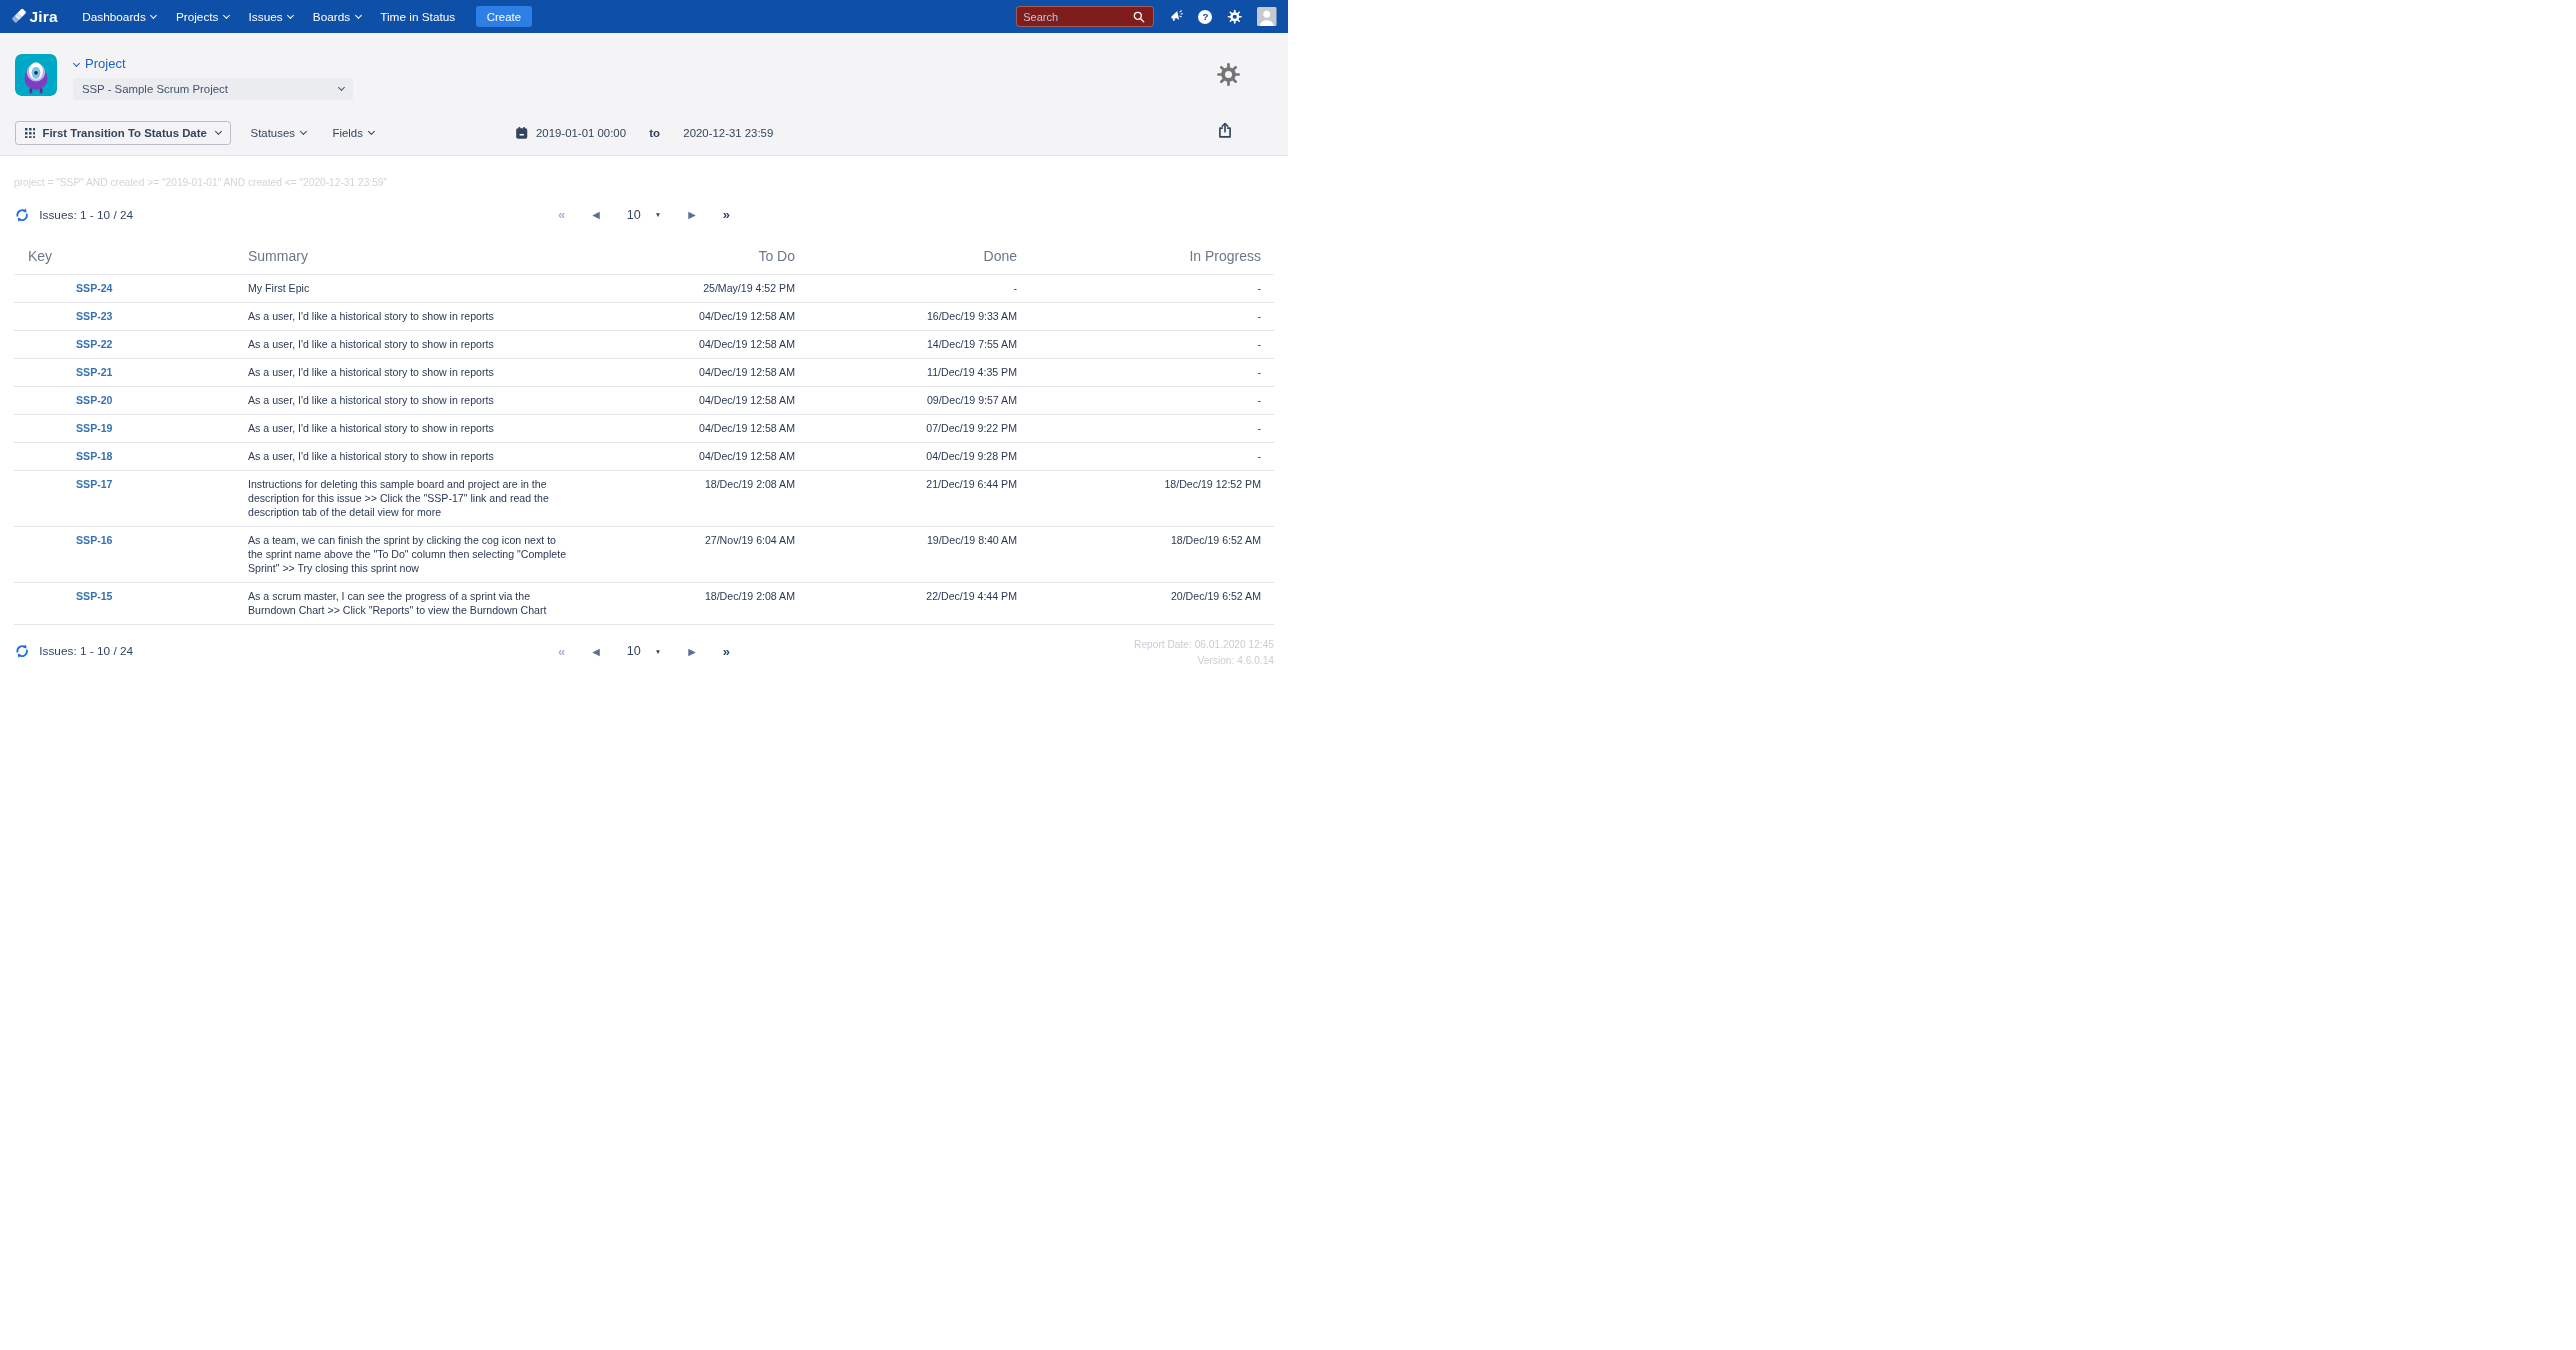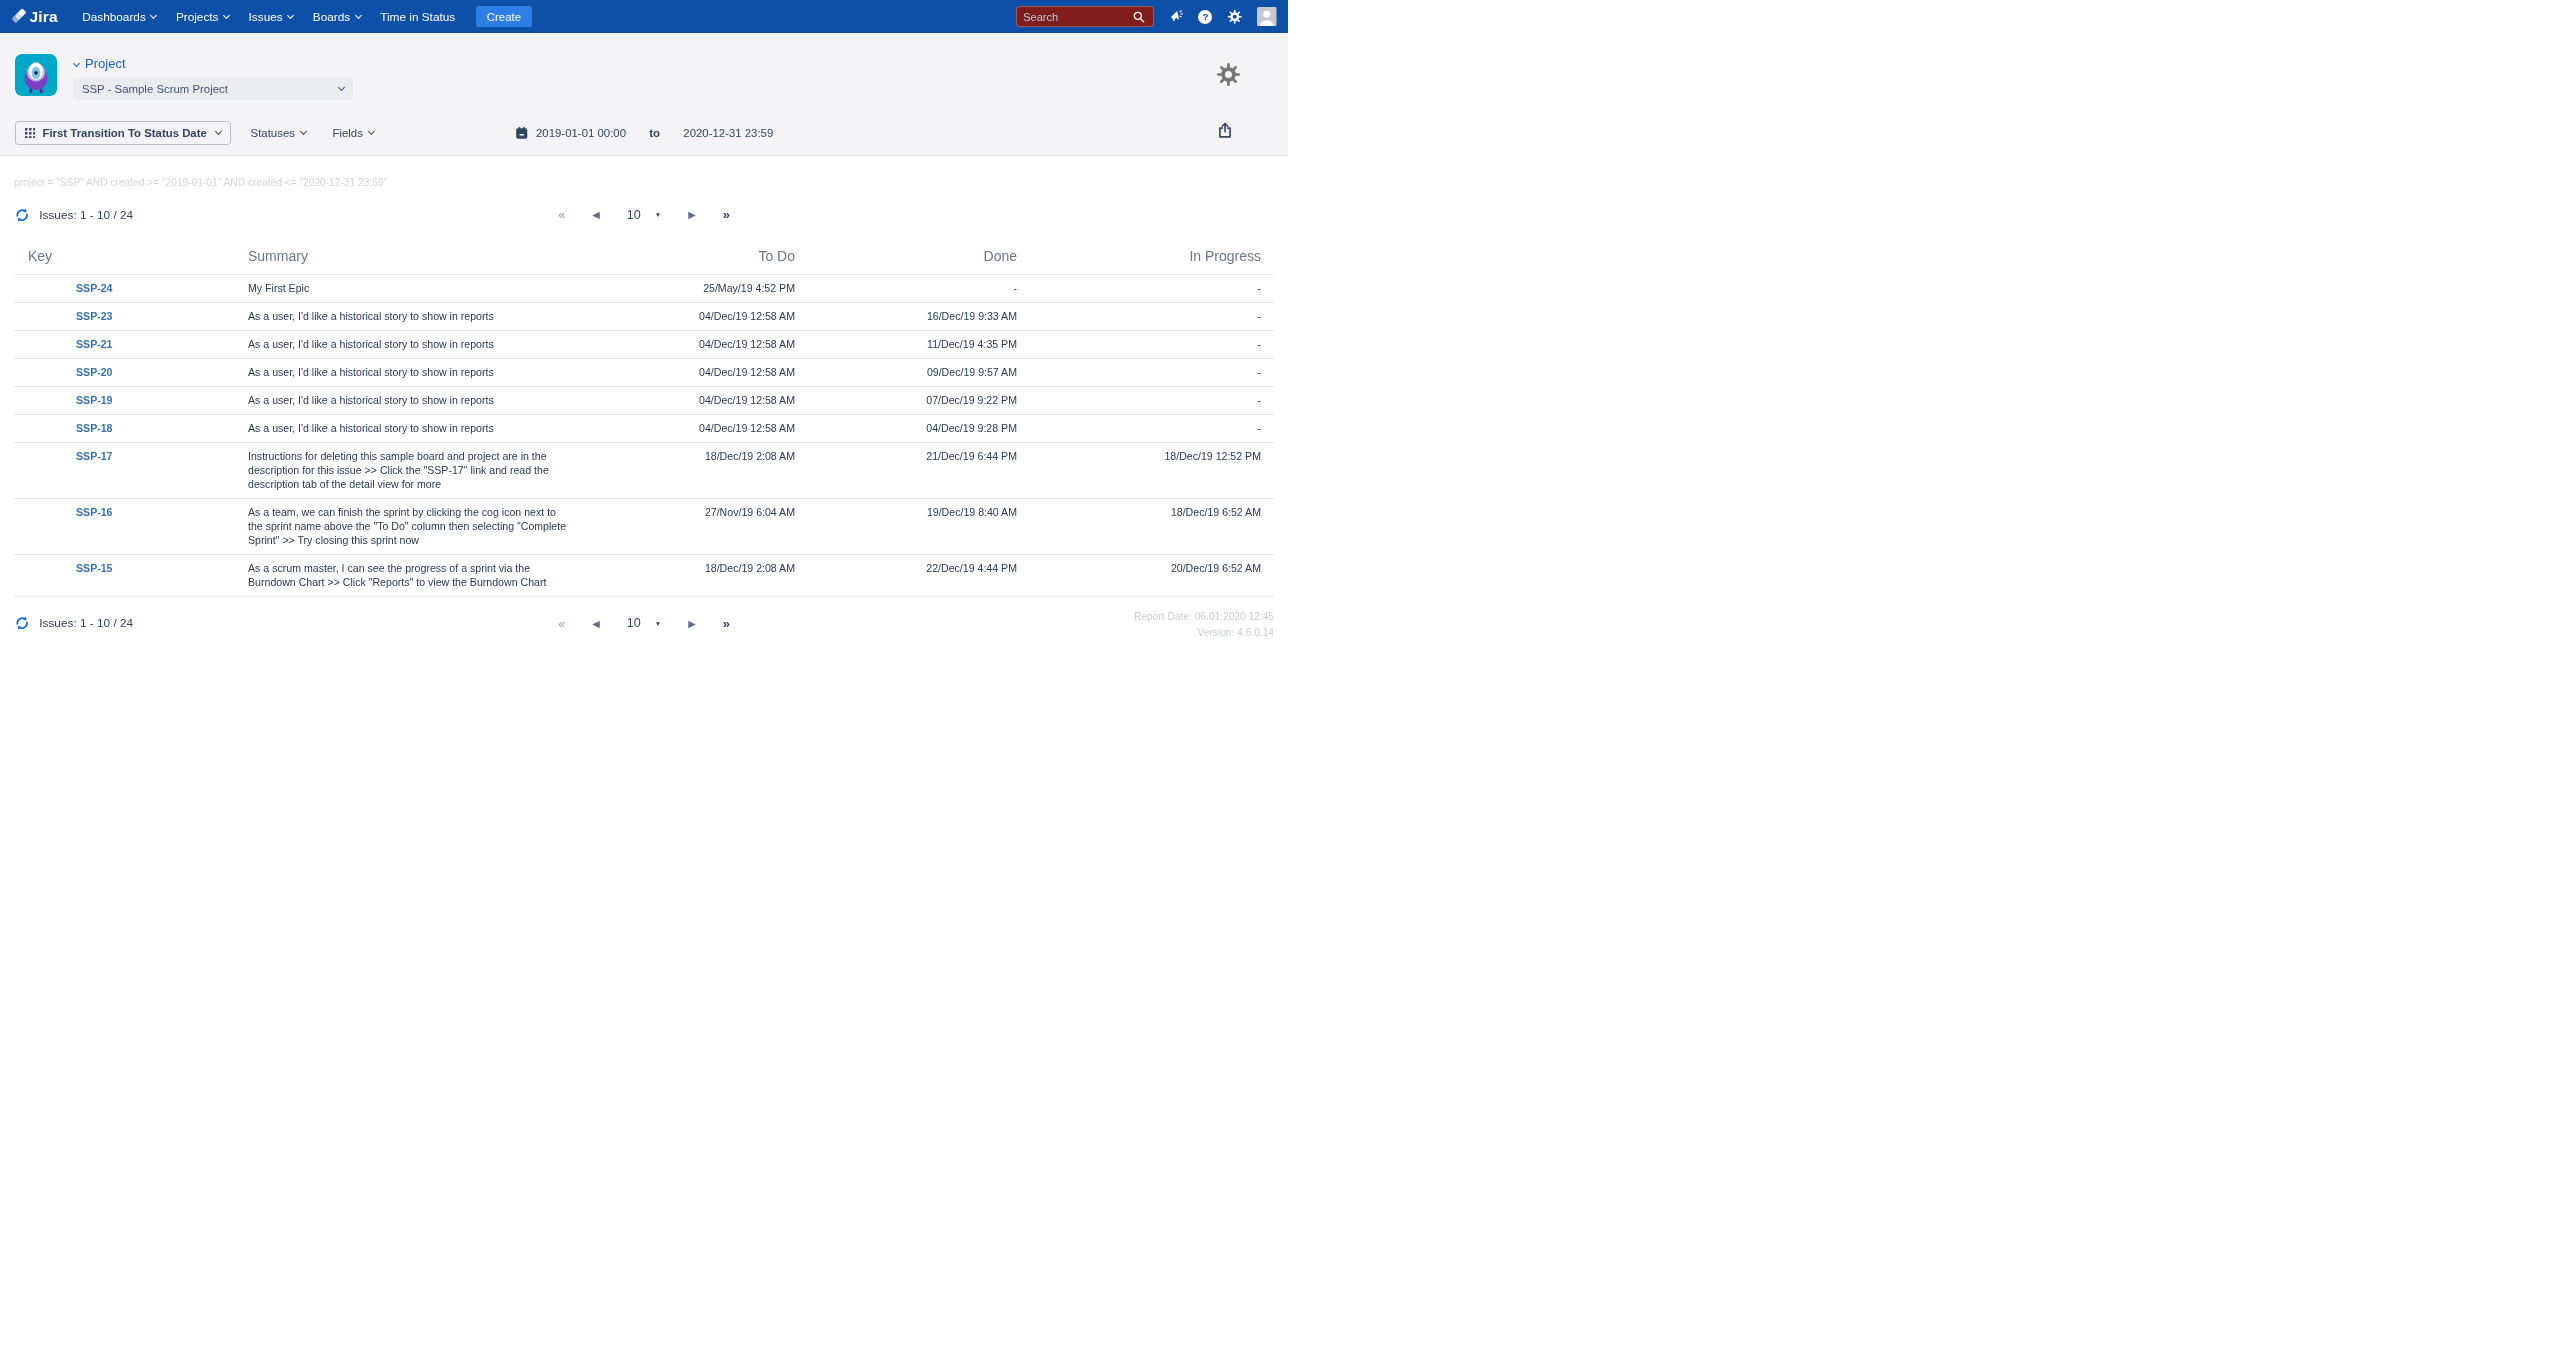--- a/index.html
+++ b/index.html
@@ -312,20 +312,27 @@
       <td class="c-date">-</td>
     </tr>
     <tr>
       <td class="c-key"><a>SSP-23</a></td>
       <td>As a user, I'd like a historical story to show in reports</td>
       <td class="c-date">04/Dec/19 12:58 AM</td>
       <td class="c-date">16/Dec/19 9:33 AM</td>
       <td class="c-date">-</td>
     </tr>
     <tr>
+      <td class="c-key"><a>SSP-22</a></td>
+      <td>As a user, I'd like a historical story to show in reports</td>
+      <td class="c-date">04/Dec/19 12:58 AM</td>
+      <td class="c-date">14/Dec/19 7:55 AM</td>
+      <td class="c-date">-</td>
+    </tr>
+    <tr>
       <td class="c-key"><a>SSP-21</a></td>
       <td>As a user, I'd like a historical story to show in reports</td>
       <td class="c-date">04/Dec/19 12:58 AM</td>
       <td class="c-date">11/Dec/19 4:35 PM</td>
       <td class="c-date">-</td>
     </tr>
     <tr>
       <td class="c-key"><a>SSP-20</a></td>
       <td>As a user, I'd like a historical story to show in reports</td>
       <td class="c-date">04/Dec/19 12:58 AM</td>

